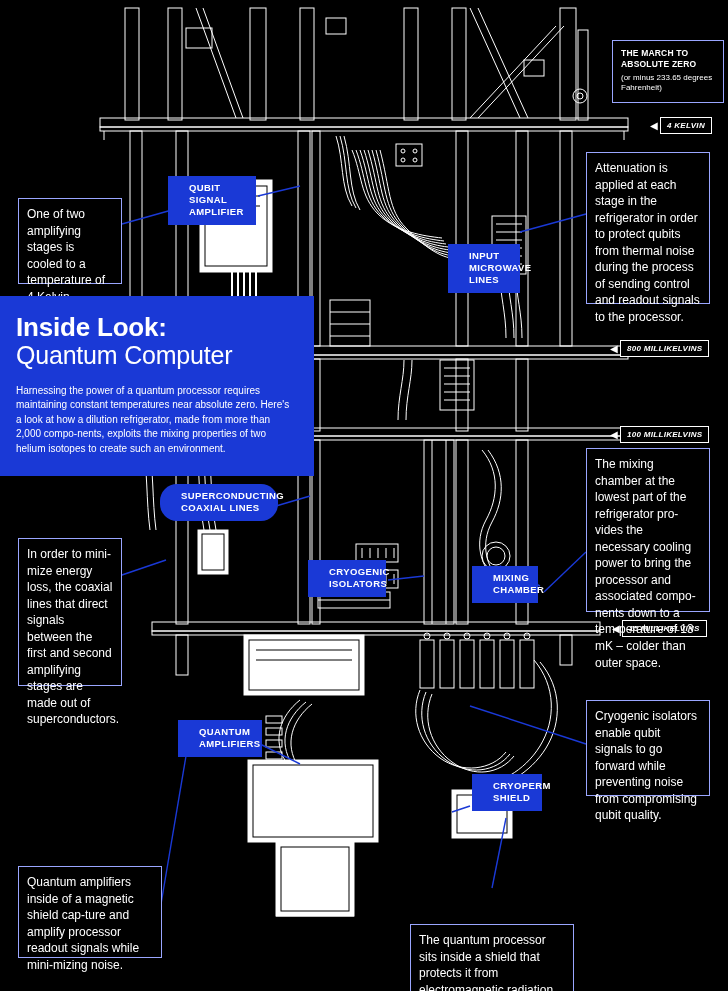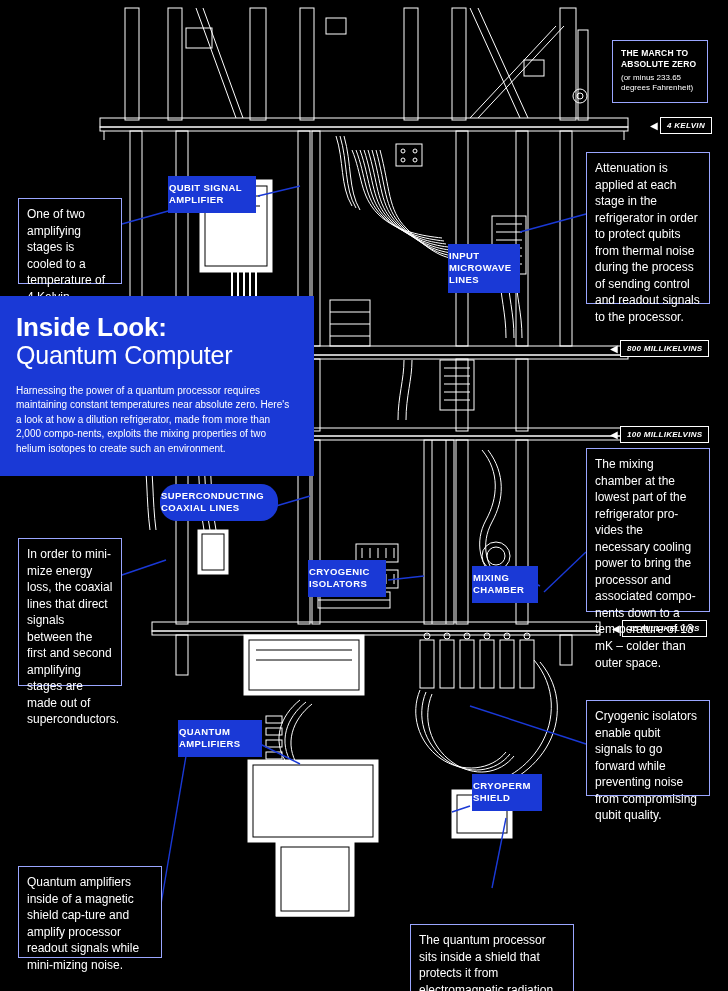--- a/index.html
+++ b/index.html
@@ -31,21 +31,21 @@
 
   
   .blue-label {
     position: absolute;
     background: #1a39d6;
     color: #ffffff;
     font-weight: bold;
     font-size: 9.5px;
     line-height: 1.25;
     letter-spacing: 0.4px;
-    padding: 6px 9px 7px 1px;
+    padding: 6px 9px 7px 21px;
     text-transform: uppercase;
     box-sizing: border-box;
     z-index: 6;
   }
 
   
   .caption {
     position: absolute;
     border: 1px solid #9aa6ff;
     background: #000000;
@@ -108,21 +108,21 @@
     font-size: 10px;
     line-height: 1.45;
     margin-top: 14px;
   }
 
   
   #march-block {
     position: absolute;
     left: 612px;
     top: 40px;
-    width: 96px;
+    width: 112px;
     border: 1px solid #9aa6ff;
     background: #000000;
     padding: 7px 8px 8px 8px;
     box-sizing: border-box;
     z-index: 6;
   }
   #march-block .hl {
     font-size: 8.5px;
     font-weight: bold;
     line-height: 1.3;

